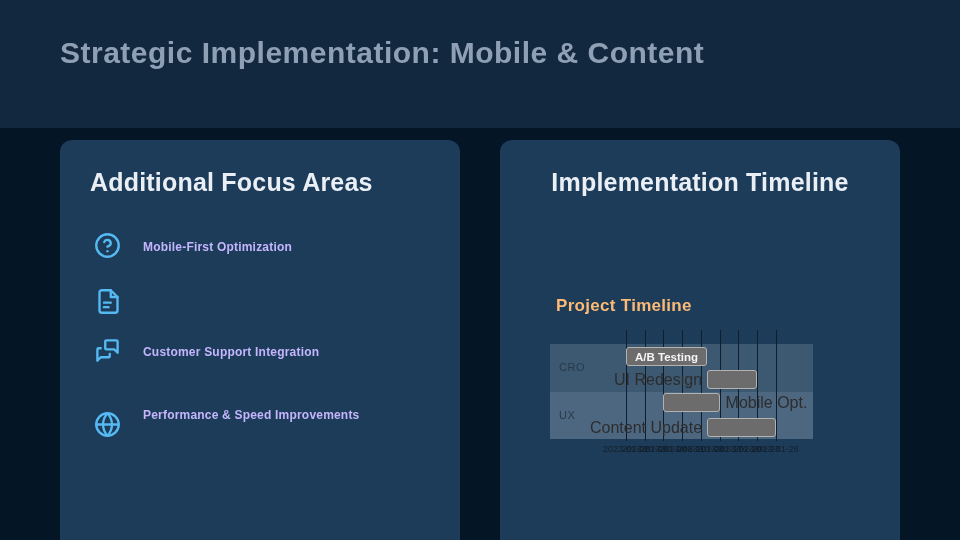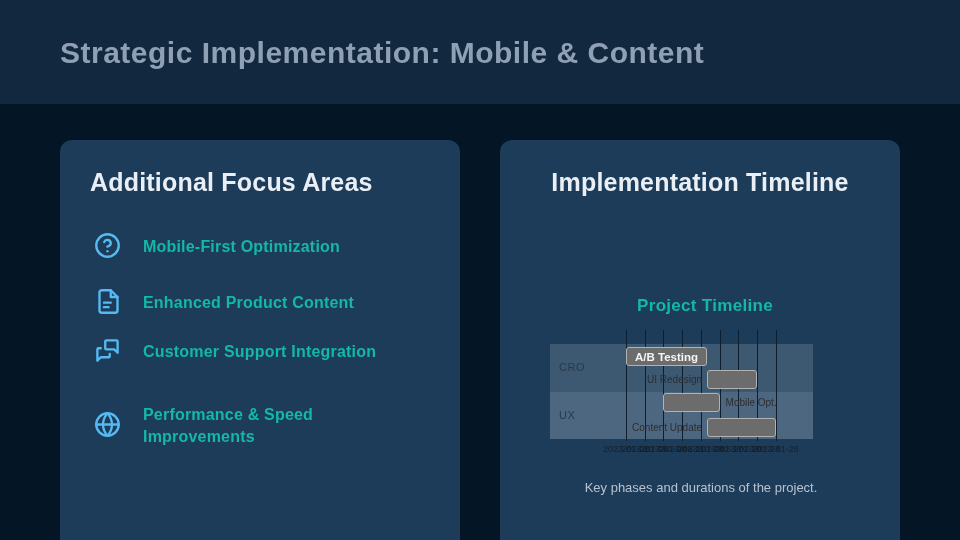--- a/index.html
+++ b/index.html
@@ -1,50 +1,50 @@
 <!DOCTYPE html>
 <html><head>
 <meta charset="utf-8">
 <style>
   html,body{margin:0;padding:0;background:#000;}
   .slide{
     position:relative;width:960px;height:540px;overflow:hidden;
     background:#041526;
     font-family:"Liberation Sans","DejaVu Sans",sans-serif;
   }
-  .header{position:absolute;left:0;top:0;width:960px;height:104px;background:#12283f;}
+  .header{position:absolute;left:0;top:0;width:960px;height:128px;background:#12283f;}
   .header h1{
     position:absolute;left:60px;top:36px;margin:0;
     font-size:30px;font-weight:bold;letter-spacing:.5px;color:#8fa0b5;
   }
   .card{position:absolute;top:140px;width:400px;height:432px;background:#1d3c59;border-radius:12px;}
   .card-left{left:60px;}
   .card-right{right:60px;margin-left:12px;}
   .card h2{margin:0;position:absolute;font-size:25px;font-weight:bold;color:#eaeff6;letter-spacing:.2px;}
   .card-left h2{left:30px;top:28px;}
   .card-right h2{left:0;right:0;top:28px;text-align:center;}
   .focus-item-icon{position:absolute;width:27px;height:27px;}
   .focus-item-icon svg{width:27px;height:27px;display:block;}
   .focus-label{
     position:absolute;left:83px;width:255px;
-    font-size:16px;line-height:22px;font-weight:bold;color:#14b8a6;letter-spacing:.2px;
+    font-size:12px;line-height:22px;font-weight:bold;color:#c4b5fd;letter-spacing:.2px;
   }
   
   .chart{position:absolute;left:41px;top:122px;width:320px;height:258px;background:#1d3c59;}
-  .chart-title{position:absolute;left:8px;right:0;top:34px;text-align:center;
-    font-size:17px;font-weight:bold;color:#14b8a6;letter-spacing:.3px;}
+  .chart-title{position:absolute;left:15px;right:0;top:34px;text-align:left;
+    font-size:17px;font-weight:bold;color:#fdba74;letter-spacing:.3px;}
   .band{position:absolute;left:9px;width:263px;height:47.5px;}
   .band-0{top:82px;background:#3d5871;}
   .band-1{top:129.5px;background:#4d6781;}
   .row-label{position:absolute;left:18px;width:60px;font-size:11px;color:#28394a;letter-spacing:.5px;}
   .gridline{position:absolute;top:68px;height:111px;width:1px;background:#0f1e2d;}
   .gantt-bar{position:absolute;height:19px;background:#6c6c6c;border:1.5px solid #b2b2b2;
     border-radius:3px;box-sizing:border-box;display:flex;align-items:center;justify-content:center;}
   .bar-label-in{font-size:11.5px;color:#f5f5f5;white-space:nowrap;font-weight:bold;}
-  .bar-label-out{position:absolute;font-size:10px;color:#2d2d2d;white-space:nowrap;height:19px;line-height:19px;}
+  .bar-label-out{position:absolute;font-size:16px;color:#2d2d2d;white-space:nowrap;height:19px;line-height:19px;}
   .tick-label{position:absolute;top:182px;transform:translateX(-50%);
     font-size:9px;color:#15202b;white-space:nowrap;}
   .chart-caption{position:absolute;left:0;right:0;top:218px;text-align:center;
     font-size:13px;color:#b7c3cf;}
 </style>
 </head>
 <body>
 
 <div class="slide">
 
@@ -65,21 +65,20 @@
     <div class="focus-label" style="top:96px;">Mobile-First Optimization</div>
 
     <span class="focus-item-icon" style="left:35px;top:148px;">
       <svg viewBox="0 0 24 24" fill="none" stroke="#55b9f2" stroke-width="2.1" stroke-linecap="round" stroke-linejoin="round">
         <path d="M14 2H6a2 2 0 0 0-2 2v16a2 2 0 0 0 2 2h12a2 2 0 0 0 2-2V8z"></path>
         <polyline points="14 2 14 8 20 8"></polyline>
         <line x1="8" y1="13" x2="14" y2="13"></line>
         <line x1="8" y1="17" x2="12" y2="17"></line>
       </svg>
     </span>
-    <div class="focus-label" style="top:152px;">Enhanced Product Content</div>
 
     <span class="focus-item-icon" style="left:34px;top:197px;">
       <svg viewBox="0 0 24 24" fill="none" stroke="#55b9f2" stroke-width="2.1" stroke-linecap="round" stroke-linejoin="round">
         <path d="M21 14l-3-3h-7a1 1 0 0 1-1-1V4a1 1 0 0 1 1-1h9a1 1 0 0 1 1 1z"></path>
         <path d="M14 15v2a1 1 0 0 1-1 1H6l-3 3V11a1 1 0 0 1 1-1h2"></path>
       </svg>
     </span>
     <div class="focus-label" style="top:201px;">Customer Support Integration</div>
 
     <span class="focus-item-icon" style="left:34px;top:271px;">
@@ -93,21 +92,20 @@
   </div>
 
   <div class="card card-right">
     <h2>Implementation Timeline</h2>
 
     <div class="chart">
       <div class="chart-title">Project Timeline</div>
       <div class="band band-0"></div>
       <div class="band band-1"></div>
 
-      <div class="chart-caption">Key phases and durations of the project.</div>
     <div class="gridline" style="left: 85px;"></div>
         <div class="tick-label" style="left: 85px;">2023-01-02</div>
         <div class="gridline" style="left: 103.713px;"></div>
         <div class="tick-label" style="left: 103.713px;">2023-01-05</div>
         <div class="gridline" style="left: 122.425px;"></div>
         <div class="tick-label" style="left: 122.425px;">2023-01-08</div>
         <div class="gridline" style="left: 141.137px;"></div>
         <div class="tick-label" style="left: 141.137px;">2023-08-11</div>
         <div class="gridline" style="left: 159.85px;"></div>
         <div class="tick-label" style="left: 159.85px;">2023-01-08</div>

